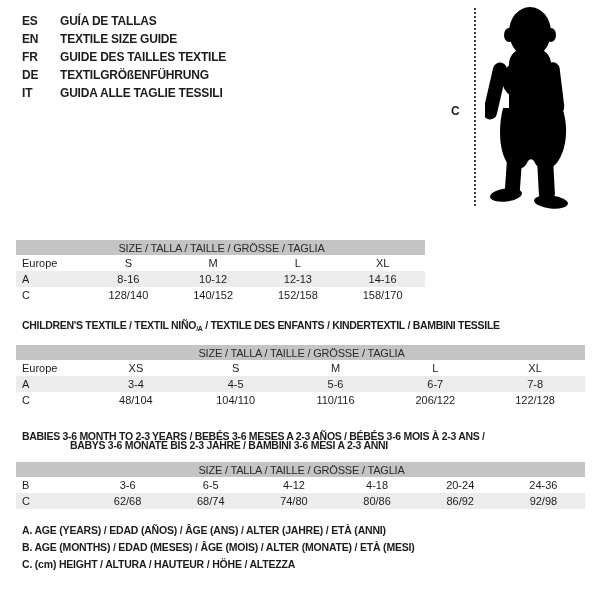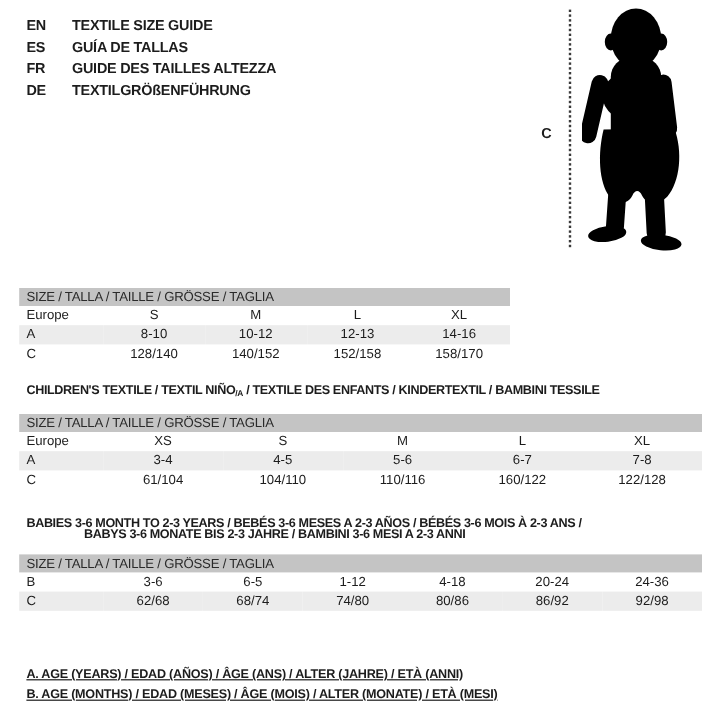--- a/index.html
+++ b/index.html
@@ -23,50 +23,54 @@
   
   .sec-title{position:absolute;left:22px;font-size:10.5px;font-weight:bold;letter-spacing:-0.3px;white-space:nowrap;}
   .sec-title .subscript{font-size:7px;vertical-align:-2px;}
 
   
   table{position:absolute;left:16px;border-collapse:collapse;table-layout:fixed;font-size:11px;}
   .t-junior{width:409px;}
   .t-children{width:569px;}
   .t-babies{width:569px;}
   td{padding:0 4px;height:16px;text-align:center;white-space:nowrap;}
-  td.size-bar{background:#c4c4c4;text-align:left;padding-left:6px;height:15px;color:#2a2a2a;letter-spacing:-0.2px;}
+  td.size-bar{background:#c4c4c4;text-align:center;padding-left:6px;height:15px;color:#2a2a2a;letter-spacing:-0.2px;}
   td.row-label{text-align:left;padding-left:6px;margin-top:20px;}
   col.label-col{width:70px;}
   tr.shaded td{background:#ececec;}
 
   
-  .legend{position:absolute;left:22px;top:556px;text-decoration:underline;}
+  .legend{position:absolute;left:22px;top:524px;}
   .legend-line{height:17px;font-size:10.5px;font-weight:bold;letter-spacing:-0.2px;white-space:nowrap;}
 </style>
 </head>
 <body>
 
 <div class="canvas">
 
   <div class="lang-block">
     <div class="lang-row">
+      <span class="lang-code">ES</span>
+      <span class="lang-label">GUÍA DE TALLAS</span>
+    </div>
+    <div class="lang-row">
       <span class="lang-code">EN</span>
       <span class="lang-label">TEXTILE SIZE GUIDE</span>
     </div>
     <div class="lang-row">
-      <span class="lang-code">ES</span>
-      <span class="lang-label">GUÍA DE TALLAS</span>
-    </div>
-    <div class="lang-row">
       <span class="lang-code">FR</span>
-      <span class="lang-label">GUIDE DES TAILLES ALTEZZA</span>
+      <span class="lang-label">GUIDE DES TAILLES TEXTILE</span>
     </div>
     <div class="lang-row">
       <span class="lang-code">DE</span>
       <span class="lang-label">TEXTILGRÖßENFÜHRUNG</span>
+    </div>
+    <div class="lang-row">
+      <span class="lang-code">IT</span>
+      <span class="lang-label">GUIDA ALLE TAGLIE TESSILI</span>
     </div>
   </div>
 
   <div class="figure">
     <div class="measure-line"></div>
     <span class="measure-label">C</span>
     <svg width="108" height="206" viewBox="0 0 108 206" aria-hidden="true">
       <g fill="#000000">
 
         <ellipse cx="24" cy="31" rx="5" ry="7"></ellipse>
@@ -106,21 +110,21 @@
       </tr>
       <tr>
         <td class="row-label">Europe</td>
         <td>S</td>
         <td>M</td>
         <td>L</td>
         <td>XL</td>
       </tr>
       <tr class="shaded">
         <td class="row-label">A</td>
-        <td>8-10</td>
+        <td>8-16</td>
         <td>10-12</td>
         <td>12-13</td>
         <td>14-16</td>
       </tr>
       <tr>
         <td class="row-label">C</td>
         <td>128/140</td>
         <td>140/152</td>
         <td>152/158</td>
         <td>158/170</td>
@@ -153,24 +157,24 @@
       <tr class="shaded">
         <td class="row-label">A</td>
         <td>3-4</td>
         <td>4-5</td>
         <td>5-6</td>
         <td>6-7</td>
         <td>7-8</td>
       </tr>
       <tr>
         <td class="row-label">C</td>
-        <td>61/104</td>
+        <td>48/104</td>
         <td>104/110</td>
         <td>110/116</td>
-        <td>160/122</td>
+        <td>206/122</td>
         <td>122/128</td>
       </tr>
     </tbody>
   </table>
 
   <div class="sec-title" style="top:430px;">BABIES 3-6 MONTH TO 2-3 YEARS / BEBÉS 3-6 MESES A 2-3 AÑOS / BÉBÉS 3-6 MOIS À 2-3 ANS /</div>
   <div class="sec-title" style="top:439px;padding-left:48px;">BABYS 3-6 MONATE BIS 2-3 JAHRE / BAMBINI 3-6 MESI A 2-3 ANNI</div>
   <table class="t-babies" style="top:462px;">
     <colgroup>
         <col class="label-col">
@@ -182,35 +186,36 @@
         <col>
       </colgroup>
     <tbody>
       <tr>
         <td class="size-bar" colspan="7">SIZE / TALLA / TAILLE / GRÖSSE / TAGLIA</td>
       </tr>
       <tr>
         <td class="row-label">B</td>
         <td>3-6</td>
         <td>6-5</td>
-        <td>1-12</td>
+        <td>4-12</td>
         <td>4-18</td>
         <td>20-24</td>
         <td>24-36</td>
       </tr>
       <tr class="shaded">
         <td class="row-label">C</td>
         <td>62/68</td>
         <td>68/74</td>
         <td>74/80</td>
         <td>80/86</td>
         <td>86/92</td>
         <td>92/98</td>
       </tr>
     </tbody>
   </table>
 
   <div class="legend">
     <div class="legend-line">A. AGE (YEARS) / EDAD (AÑOS) / ÂGE (ANS) / ALTER (JAHRE) / ETÀ (ANNI)</div>
     <div class="legend-line">B. AGE (MONTHS) / EDAD (MESES) / ÂGE (MOIS) / ALTER (MONATE) / ETÀ (MESI)</div>
+    <div class="legend-line">C. (cm) HEIGHT / ALTURA / HAUTEUR / HÖHE / ALTEZZA</div>
   </div>
 
 </div>
 
 </body></html>

